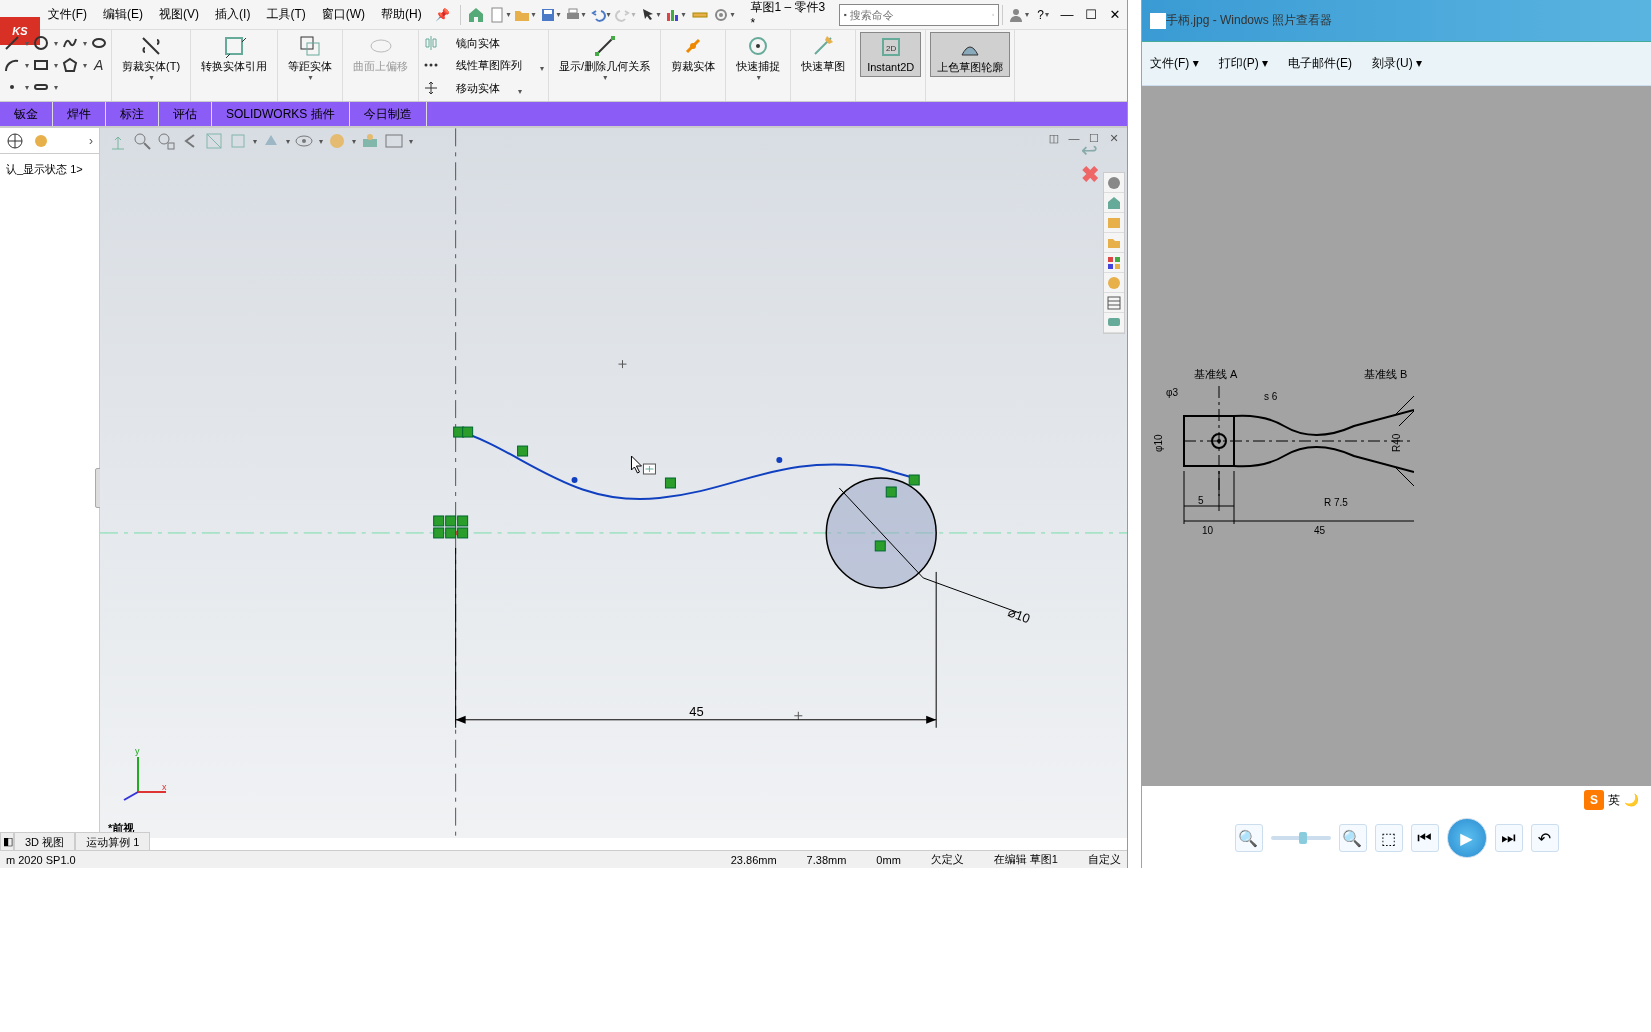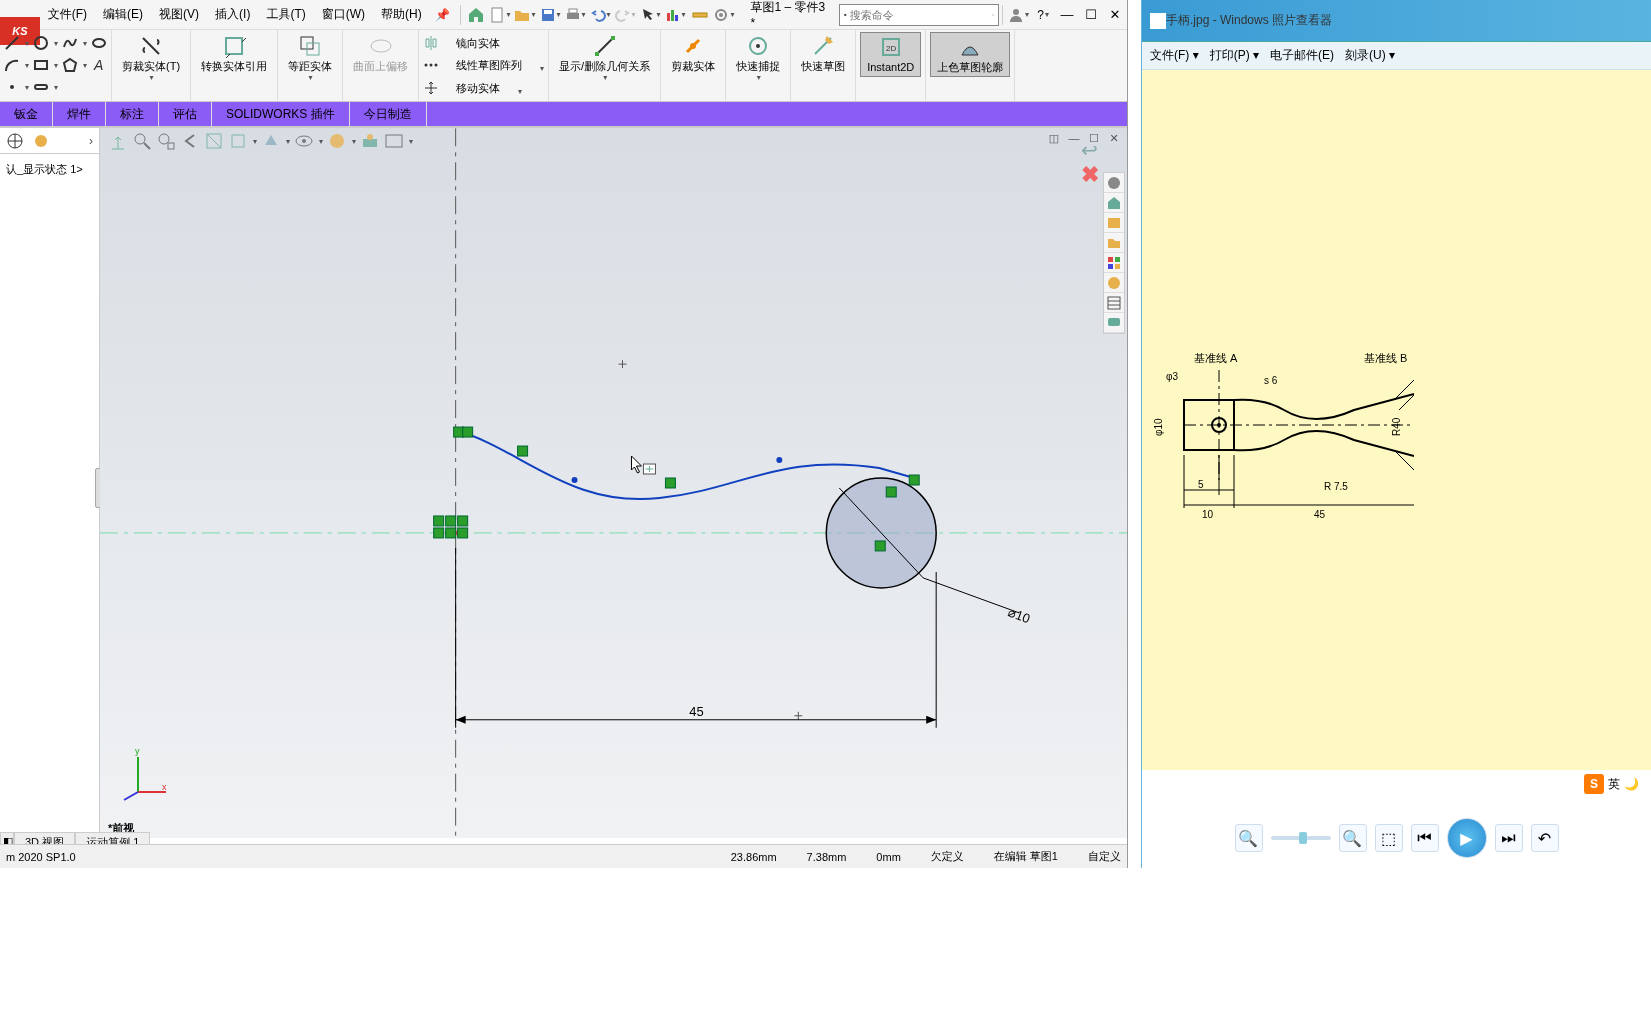--- a/index.html
+++ b/index.html
@@ -70,31 +70,31 @@
 
 .triad { position: absolute; left: 18px; bottom: 36px; width: 50px; height: 60px; }
 
 .view-label { position: absolute; left: 8px; bottom: 2px; font-size: 11px; font-weight: bold; }
 
 
 .bottom-tabs { position: absolute; left: 0; bottom: 16px; height: 20px; display: flex; font-size: 11px; }
 .bottom-tab { padding: 2px 10px; background: #eee; border: 1px solid #ccc; cursor: pointer; }
 
 
-.statusbar { position: absolute; left: 0; bottom: 0; right: 0; height: 24px; background: #f0f0f0; border-top: 1px solid #ccc; display: flex; align-items: center; font-size: 11px; padding: 0 6px; gap: 30px; }
+.statusbar { position: absolute; left: 0; bottom: 0; right: 0; height: 18px; background: #f0f0f0; border-top: 1px solid #ccc; display: flex; align-items: center; font-size: 11px; padding: 0 6px; gap: 30px; }
 .sb-left { flex: 1; }
 .sb-field { white-space: nowrap; }
 
 
 .pv-window { position: absolute; left: 1141px; top: 0; width: 510px; height: 868px; background: #fff; border-left: 1px solid #6bb4d8; }
 .pv-title { height: 42px; background: linear-gradient(90deg,#3a9bd4,#5ab4e0); display: flex; align-items: center; padding: 0 8px; color: #333; font-size: 12px; gap:0; border-bottom:1px solid #4a9; }
 .pv-title-icon { width: 16px; height: 16px; background:#fff; }
-.pv-menu { height: 28px; background: #eaf3f8; border-bottom: 1px solid #cde; display: flex; align-items: center; padding: 8px 8px; gap: 11px; font-size: 12px; }
+.pv-menu { height: 44px; background: #eaf3f8; border-bottom: 1px solid #cde; display: flex; align-items: center; padding: 8px 8px; gap: 20px; font-size: 12px; }
 .pv-menu-item { cursor: pointer; }
-.pv-canvas { position: relative; width: 100%; height: 700px; background:#fef9c3; }
+.pv-canvas { position: relative; width: 100%; height: 700px; background:#a3a3a3; }
 .pv-drawing { position:absolute; top:280px; left:12px; }
 
 .ime { position: absolute; right: 12px; top: 704px; display:flex; gap:4px; align-items:center; font-size:12px; }
 .ime-box { width:20px;height:20px;background:#ff7a00;color:#fff;display:flex;align-items:center;justify-content:center;border-radius:3px;font-weight:bold; }
 
 .pv-bottom { position:absolute; bottom:8px; left:0; right:0; height:44px; display:flex; align-items:center; justify-content:center; gap:8px; }
 .pv-ctrl { width:28px; height:28px; border:1px solid #cde; border-radius:3px; background:#f4faff; display:flex;align-items:center;justify-content:center;cursor:pointer; }
 .pv-ctrl.big { width:40px; height:40px; border-radius:20px; background: radial-gradient(#5cc0f0,#2a8cd0); color:#fff; }
 </style>
 </head>

